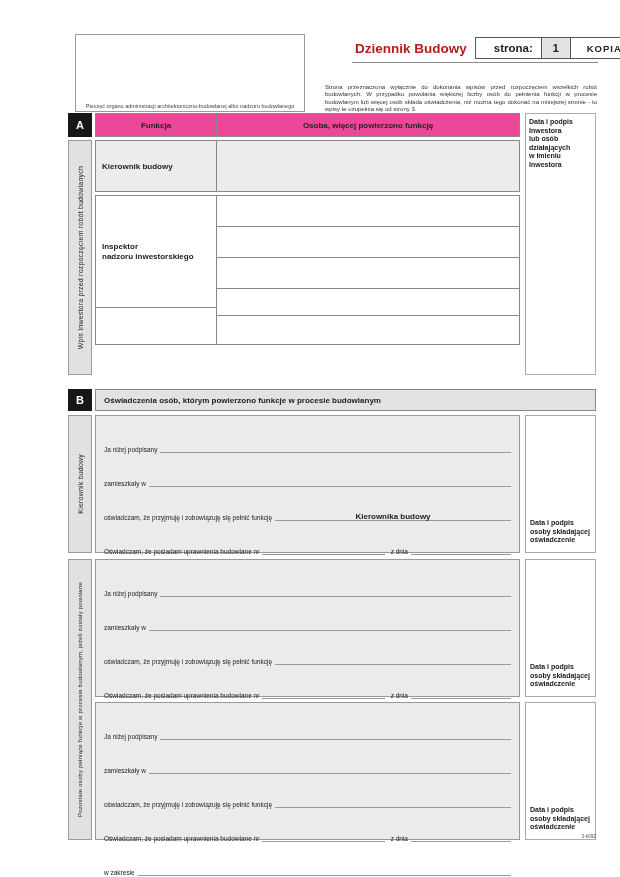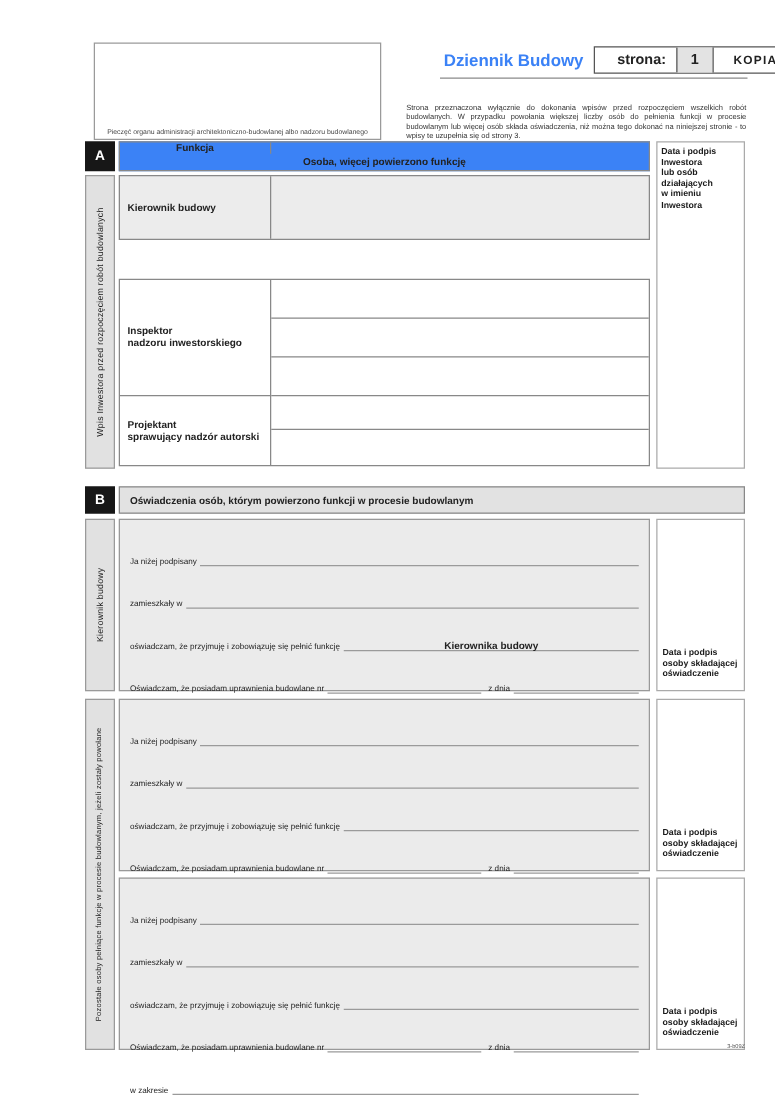--- a/index.html
+++ b/index.html
@@ -5,48 +5,48 @@
   * { margin:0; padding:0; box-sizing:border-box; }
   html,body { background:#fff; }
   body { font-family:"Liberation Sans", sans-serif; color:#222; }
   .page { position:relative; width:620px; height:877px; background:#ffffff; overflow:hidden; }
 
   
   .stamp-box { position:absolute; left:75px; top:34px; width:230px; height:78px; border:1px solid #9a9a9a; }
   .stamp-caption { position:absolute; left:0; bottom:2px; width:100%; text-align:center; font-size:5.5px; color:#444; }
 
   .masthead { position:absolute; left:355px; top:37px; height:22px; display:flex; align-items:stretch; }
-  .mast-title { font-size:13.5px; font-weight:bold; color:#3b82f6; align-self:center; margin-right:8px; white-space:nowrap; }
+  .mast-title { font-size:13.5px; font-weight:bold; color:#b91c1c; align-self:center; margin-right:8px; white-space:nowrap; }
   .mast-cells { display:flex; border:1px solid #555; background:#fff; }
   .mast-cell { display:flex; align-items:center; justify-content:center; font-weight:bold; }
   .cell-strona { font-size:11.5px; padding:0 8px;margin-left:10px; }
   .cell-num { font-size:11.5px; width:29px; background:#e3e3e3; border-left:1px solid #555; }
   .cell-kopia { font-size:9.5px; letter-spacing:1px; padding:0 16px; border-left:1px solid #555; }
   .mast-rule { position:absolute; left:352px; top:62px; width:246px; height:1px; background:#8a8a8a; }
 
   .page-note { position:absolute; left:325px; top:84px; width:272px; font-size:6px; line-height:7.4px; color:#333; text-align:justify; }
 
   
   .letter-box { position:absolute; left:68px; width:24px; background:#171717; color:#fff; font-weight:bold; font-size:11px; display:flex; align-items:center; justify-content:center; }
   .vbar { position:absolute; left:68px; width:24px; background:#e1e1e1; border:1px solid #9a9a9a; display:flex; align-items:center; justify-content:center; }
   .vlabel { writing-mode:vertical-rl; transform:rotate(180deg); font-size:7px; color:#222; letter-spacing:0.2px; white-space:nowrap; }
   .vlabel.small { font-size:6px; }
   .pre { white-space:pre-line; }
 
   
-  .a-header-row { position:absolute; left:95px; top:113px; width:425px; height:24px; display:flex; border:1px solid #888; background:#3b82f6;flex-direction:column; }
+  .a-header-row { position:absolute; left:95px; top:113px; width:425px; height:24px; display:flex; border:1px solid #888; background:#ec4899; }
   .a-header-cell { display:flex; align-items:center; justify-content:center; font-size:8px; font-weight:bold; }
   .a-hc-function { width:121px; border-right:1px solid #888; }
   .a-hc-person { flex:1; }
 
   .a-row-kierownik { position:absolute; left:95px; top:140px; width:425px; height:52px; display:flex; border:1px solid #888; background:#ececec; }
   .a-row-kierownik .fcell { width:121px; border-right:1px solid #888; display:flex; align-items:center; padding-left:6px; font-size:8px; font-weight:bold; }
   .a-row-kierownik .pcell { flex:1; }
 
-  .a-group { position:absolute; left:95px; top:195px; width:425px; height:150px; display:flex; border:1px solid #888; background:#fff;margin-top:28px; }
+  .a-group { position:absolute; left:95px; top:195px; width:425px; height:150px; display:flex; border:1px solid #888; background:#fff; }
   .a-group .fcol { width:121px; border-right:1px solid #888; display:flex; flex-direction:column; }
   .a-group .flabel { display:flex; align-items:center; padding-left:6px; font-size:8px; font-weight:bold; line-height:10px; }
   .a-group .flabel.inspektor { height:112px; border-bottom:1px solid #888; }
   .a-group .flabel.projektant { height:66px; }
   .a-group .pcol { flex:1; display:flex; flex-direction:column; }
   .a-group .pcol .sub { border-bottom:1px solid #888; }
   .a-group .pcol .sub:last-child { border-bottom:none; }
   .sub.h37 { height:37.3px; } .sub.h34 { height:33.5px; }
 
   .a-right-box { position:absolute; left:525px; top:113px; width:71px; height:262px; border:1px solid #aaa; padding:4px 3px; font-size:7px; font-weight:bold; line-height:8.6px; color:#1a1a1a; }
@@ -101,41 +101,39 @@
 
   <div class="a-row-kierownik">
     <div class="fcell">Kierownik budowy</div>
     <div class="pcell"></div>
   </div>
 
   <div class="a-group">
     <div class="fcol">
       <div class="flabel inspektor pre">Inspektor
 nadzoru inwestorskiego</div>
-      <div class="flabel projektant pre">Projektant
-sprawujący nadzór autorski</div>
     </div>
     <div class="pcol">
       <div class="sub h37"></div>
       <div class="sub h37"></div>
       <div class="sub h37"></div>
       <div class="sub h34"></div>
       <div class="sub h34"></div>
     </div>
   </div>
 
   <div class="a-right-box pre">Data i podpis
 Inwestora
 lub osób
 działających
 w imieniu
 Inwestora</div>
 
   <div class="letter-box" style="top:389px; height:22px;">B</div>
-  <div class="b-title-bar">Oświadczenia osób, którym powierzono funkcji w procesie budowlanym</div>
+  <div class="b-title-bar">Oświadczenia osób, którym powierzono funkcje w procesie budowlanym</div>
 
   <div class="vbar" style="top:415px; height:138px;">
     <span class="vlabel">Kierownik budowy</span>
   </div>
   <div class="vbar" style="top:559px; height:281px;">
     <span class="vlabel small">Pozostałe osoby pełniące funkcje w procesie budowlanym, jeżeli zostały powołane</span>
   </div>
 
   <div class="decl-panel" style="top:415px;">
     <div class="frow">

